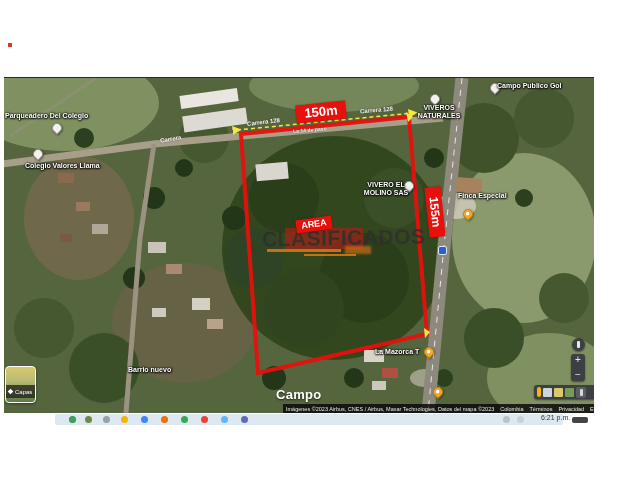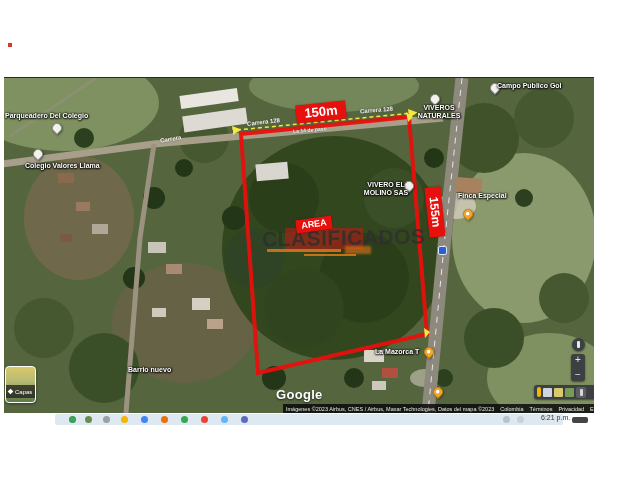--- a/index.html
+++ b/index.html
@@ -177,21 +177,21 @@
     <div class="maplabel center" style="left:352px;top:111px;width:60px;">MOLINO SAS</div>
     <div class="maplabel" style="left:454px;top:114px;">Finca Especial</div>
     <div class="maplabel" style="left:371px;top:270px;">La Mazorca T</div>
     <div class="maplabel" style="left:124px;top:288px;">Barrio nuevo</div>
 
     <div class="roadlabel" style="left:243px;top:41px;transform:rotate(-7deg);">Carrera 128</div>
     <div class="roadlabel" style="left:356px;top:29px;transform:rotate(-5deg);">Carrera 128</div>
     <div class="roadlabel" style="left:156px;top:58px;transform:rotate(-10deg);">Carrera</div>
     <div class="roadlabel" style="left:286px;top:49px;transform:rotate(-5deg) scale(.85);font-size:6px;">La 14 de paso</div>
 
-    <div id="google-logo">Google</div>
+    <div id="google-logo">Campo</div>
     <div id="attrib">
       <span>Imágenes ©2023 Airbus, CNES / Airbus, Maxar Technologies, Datos del mapa ©2023</span>
       <span>Colombia</span>
       <span>Términos</span>
       <span>Privacidad</span>
       <span>Enviar comentarios</span>
 
     </div>
 
     <div id="compass-btn"></div>

